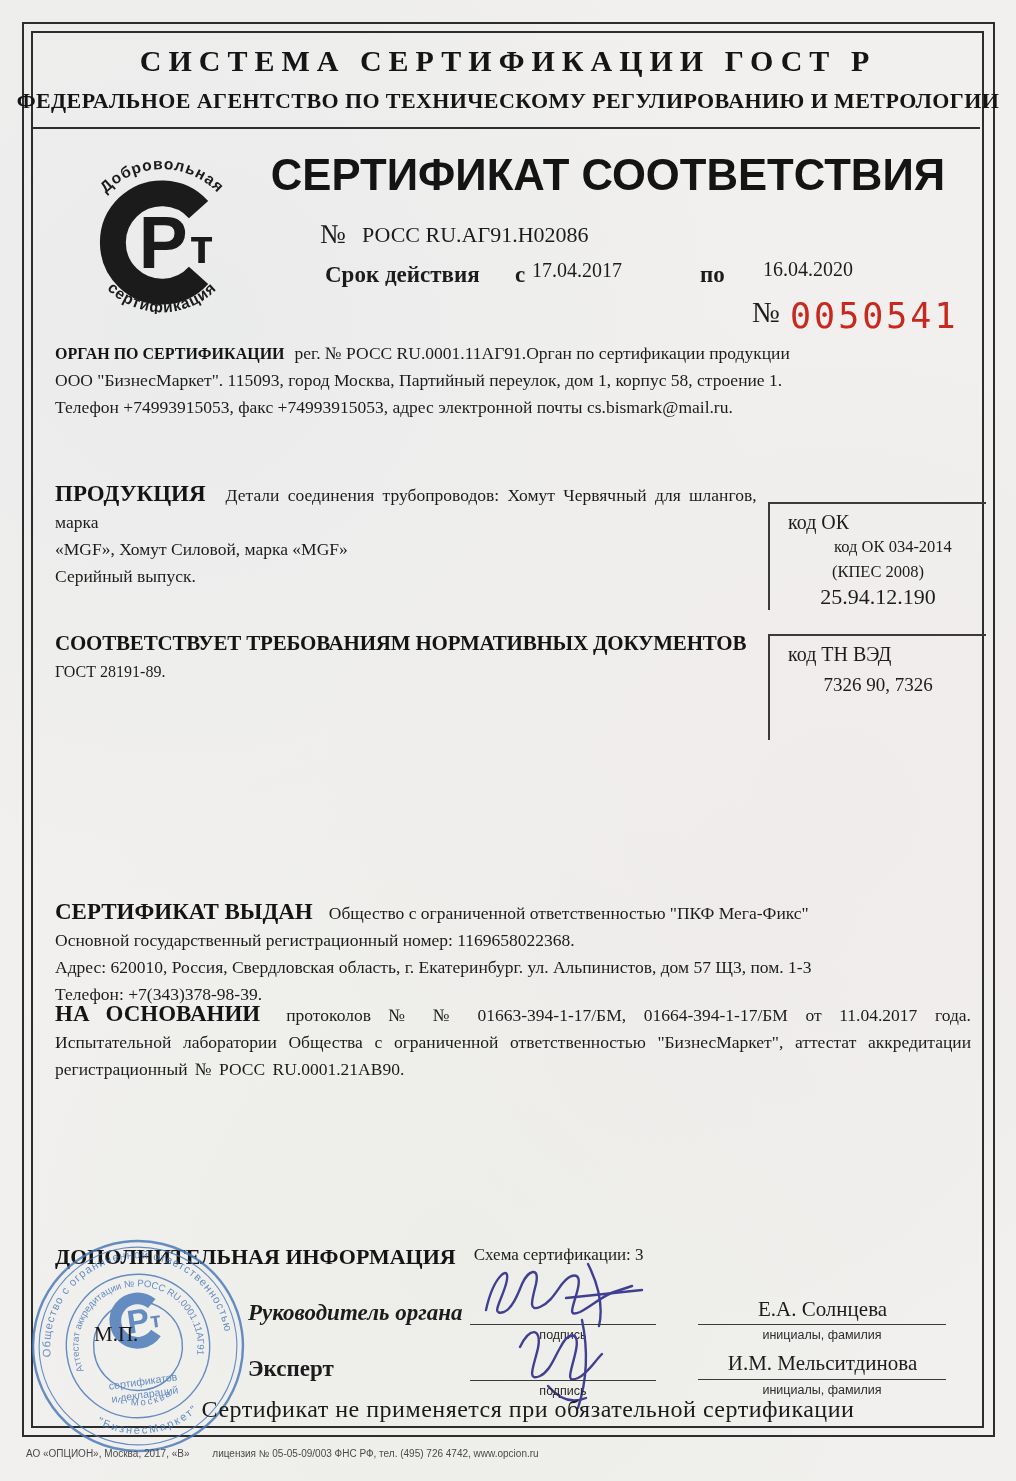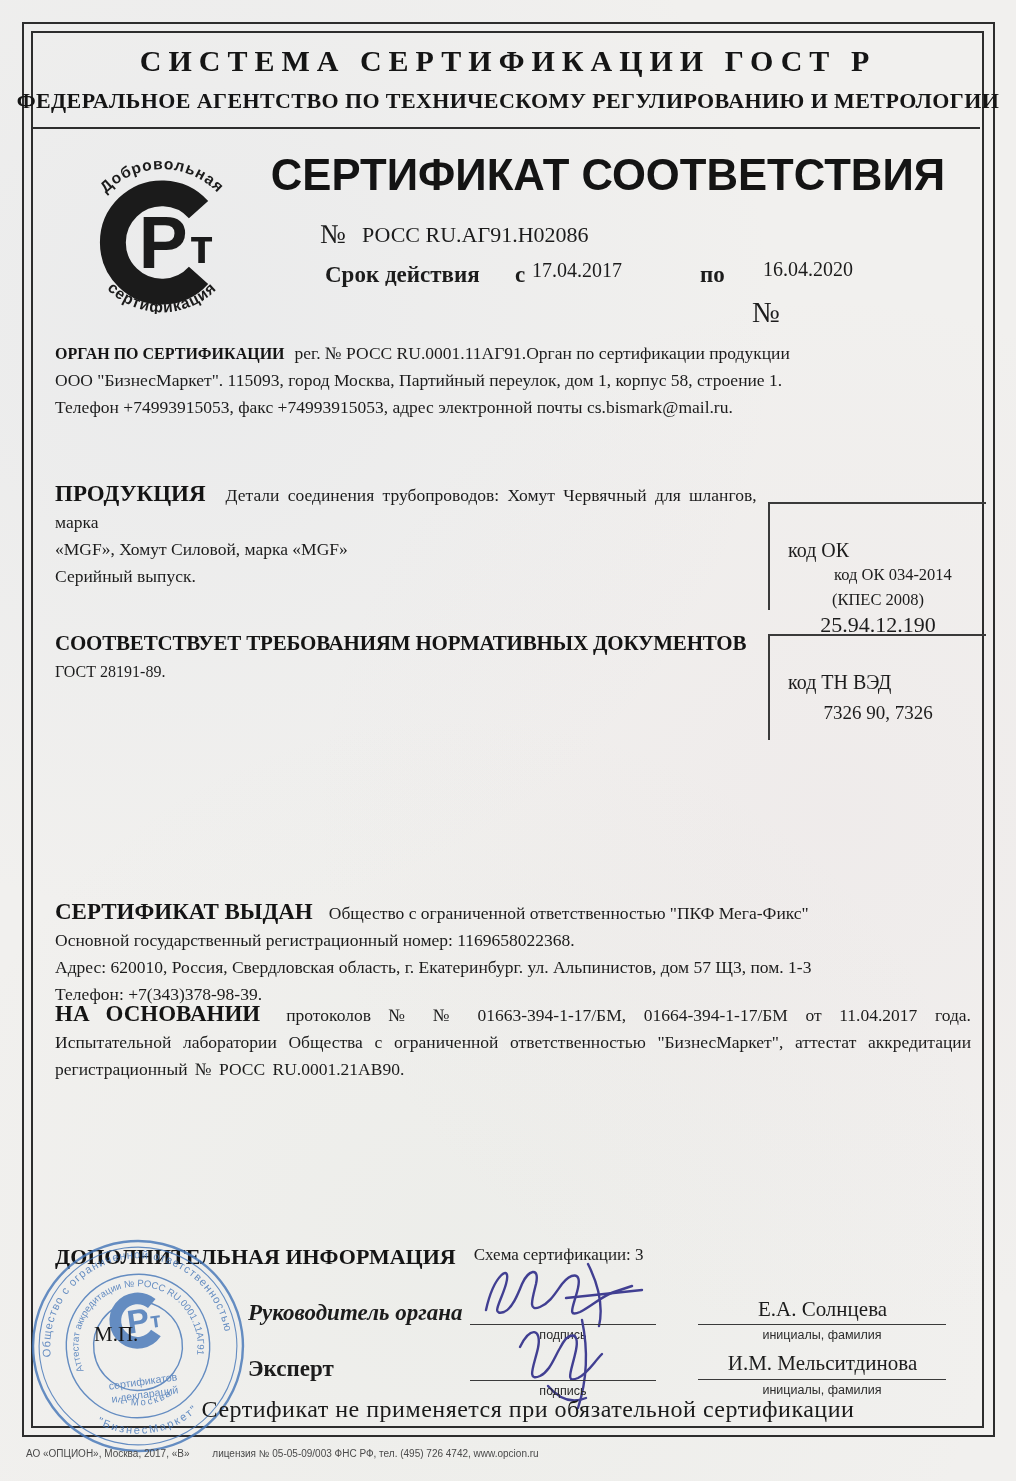--- a/index.html
+++ b/index.html
@@ -21,21 +21,21 @@
   .doc-title{left:252px;top:149px;width:712px;text-align:center;font-family:"Liberation Sans",sans-serif;
     font-weight:bold;font-size:45px;letter-spacing:0px;color:#141414;transform:scaleX(0.97);transform-origin:center;}
   .no-sign{font-size:27px;}
   .serif-val{font-size:22px;}
   .bold-lbl{font-weight:bold;font-size:23px;}
   .red-number{font-family:"DejaVu Sans Mono",monospace;font-size:35px;letter-spacing:3px;}
   .sec-h{font-weight:bold;font-size:21px;color:#141414;}
   .sec-t{font-size:17.5px;}
   .sec{line-height:27px;}
   .codebox{border-left:2px solid #3a3a3a;border-top:2px solid #3a3a3a;}
-  .codebox .lbl{font-size:20px;padding:7px 0 0 18px;margin-top:28px;}
+  .codebox .lbl{font-size:20px;padding:7px 0 0 18px;}
   .codebox .c{ text-align:center;font-size:16.5px;line-height:25px;}
   .caption{font-family:"Liberation Sans",sans-serif;font-size:12.5px;color:#2a2a2a;text-align:center;}
   .sig-line{border-top:1.5px solid #3a3a3a;}
   .role{font-weight:bold;font-size:23px;}
   .name{font-size:21px;text-align:center;}
   .bottom-note{left:80px;right:40px;top:1396px;text-align:center;font-size:24px;letter-spacing:0.5px;color:#1a1a1a;}
   .footer{left:16px;right:0;top:1448px;text-align:left;font-family:"Liberation Sans",sans-serif;font-size:10px;color:#4a4a4a;}
   .footer span{margin:0 10px;}
   svg text{font-family:"Liberation Sans",sans-serif;}
 </style>
@@ -74,20 +74,21 @@
   <div class="abs no-sign" style="left:320px;top:219px;">№</div>
   <div class="abs serif-val" style="left:362px;top:222px;">РОСС RU.АГ91.Н02086</div>
 
   <div class="abs bold-lbl" style="left:325px;top:262px;">Срок действия</div>
   <div class="abs bold-lbl" style="left:515px;top:262px;">с</div>
   <div class="abs" style="left:532px;top:259px;font-size:20px;">17.04.2017</div>
   <div class="abs bold-lbl" style="left:700px;top:262px;">по</div>
   <div class="abs" style="left:763px;top:258px;font-size:20px;">16.04.2020</div>
 
   <div class="abs" style="left:752px;top:296px;font-size:29px;">№</div>
+  <div class="abs red-number" style="left:790px;top:296px;color:#c8281e;">0050541</div>
 
   <div class="abs sec" style="left:55px;top:340px;width:912px;">
     <span class="sec-h" style="font-size:16px;">ОРГАН ПО СЕРТИФИКАЦИИ</span>
     <span class="sec-t" style="margin-left:6px;">рег. № РОСС RU.0001.11АГ91.Орган по сертификации продукции</span><br>
     <span class="sec-t">ООО "БизнесМаркет". 115093, город Москва, Партийный переулок, дом 1, корпус 58, строение 1.</span><br>
     <span class="sec-t">Телефон +74993915053, факс +74993915053, адрес электронной почты cs.bismark@mail.ru.</span>
   </div>
 
   <div class="abs sec" style="left:55px;top:480px;width:718px;">
     <span class="sec-h" style="font-size:23px;">ПРОДУКЦИЯ</span>

